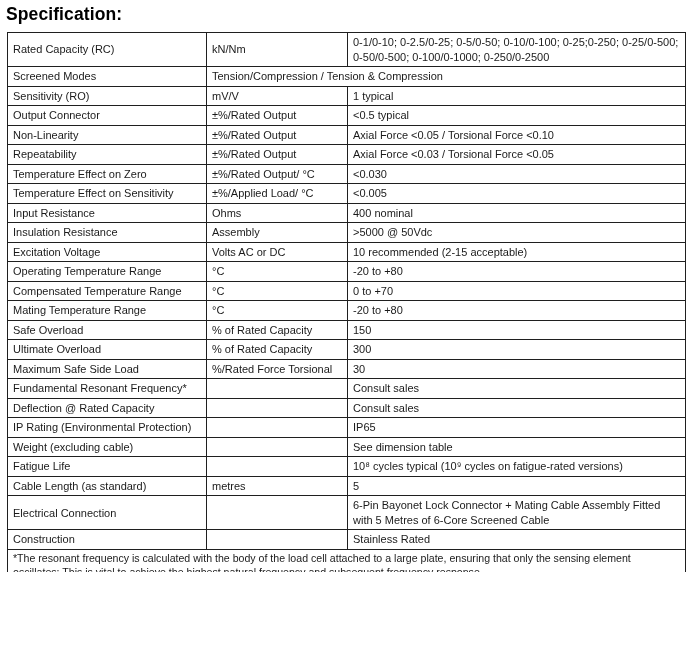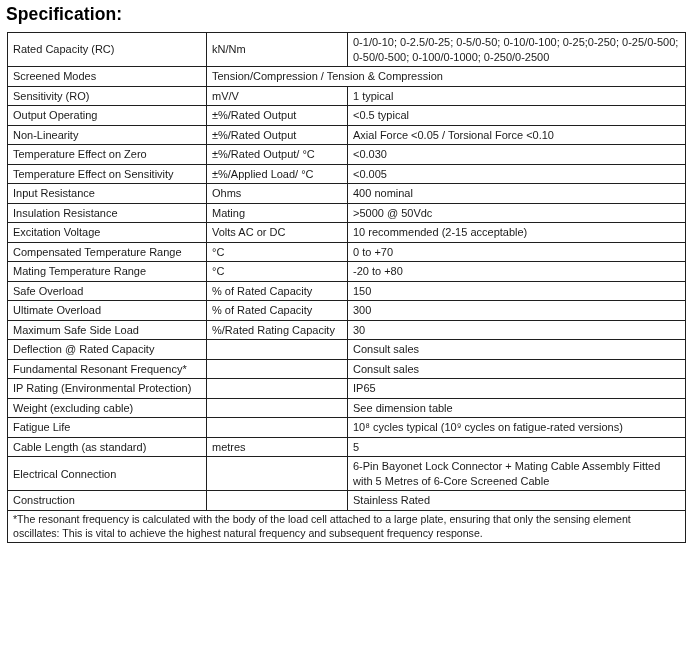--- a/index.html
+++ b/index.html
@@ -72,55 +72,65 @@
         <tr>
           <td class="label-cell">Screened Modes</td>
           <td colspan="2" class="value-cell">Tension/Compression / Tension &amp; Compression</td>
         </tr>
         <tr>
           <td class="label-cell">Sensitivity (RO)</td>
           <td class="unit-cell">mV/V</td>
           <td class="value-cell">1 typical</td>
         </tr>
         <tr>
-          <td class="label-cell">Output Operating</td>
+          <td class="label-cell">Output Connector</td>
           <td class="unit-cell">±%/Rated Output</td>
           <td class="value-cell">&lt;0.5 typical</td>
         </tr>
         <tr>
           <td class="label-cell">Non-Linearity</td>
           <td class="unit-cell">±%/Rated Output</td>
           <td class="value-cell">Axial Force &lt;0.05 / Torsional Force &lt;0.10</td>
         </tr>
         <tr>
+          <td class="label-cell">Repeatability</td>
+          <td class="unit-cell">±%/Rated Output</td>
+          <td class="value-cell">Axial Force &lt;0.03 / Torsional Force &lt;0.05</td>
+        </tr>
+        <tr>
           <td class="label-cell">Temperature Effect on Zero</td>
           <td class="unit-cell">±%/Rated Output/ °C</td>
           <td class="value-cell">&lt;0.030</td>
         </tr>
         <tr>
           <td class="label-cell">Temperature Effect on Sensitivity</td>
           <td class="unit-cell">±%/Applied Load/ °C</td>
           <td class="value-cell">&lt;0.005</td>
         </tr>
         <tr>
           <td class="label-cell">Input Resistance</td>
           <td class="unit-cell">Ohms</td>
           <td class="value-cell">400 nominal</td>
         </tr>
         <tr>
           <td class="label-cell">Insulation Resistance</td>
-          <td class="unit-cell">Mating</td>
+          <td class="unit-cell">Assembly</td>
           <td class="value-cell">&gt;5000 @ 50Vdc</td>
         </tr>
         <tr>
           <td class="label-cell">Excitation Voltage</td>
           <td class="unit-cell">Volts AC or DC</td>
           <td class="value-cell">10 recommended (2-15 acceptable)</td>
         </tr>
         <tr>
+          <td class="label-cell">Operating Temperature Range</td>
+          <td class="unit-cell">°C</td>
+          <td class="value-cell">-20 to +80</td>
+        </tr>
+        <tr>
           <td class="label-cell">Compensated Temperature Range</td>
           <td class="unit-cell">°C</td>
           <td class="value-cell">0 to +70</td>
         </tr>
         <tr>
           <td class="label-cell">Mating Temperature Range</td>
           <td class="unit-cell">°C</td>
           <td class="value-cell">-20 to +80</td>
         </tr>
         <tr>
@@ -128,30 +138,30 @@
           <td class="unit-cell">% of Rated Capacity</td>
           <td class="value-cell">150</td>
         </tr>
         <tr>
           <td class="label-cell">Ultimate Overload</td>
           <td class="unit-cell">% of Rated Capacity</td>
           <td class="value-cell">300</td>
         </tr>
         <tr>
           <td class="label-cell">Maximum Safe Side Load</td>
-          <td class="unit-cell">%/Rated Rating Capacity</td>
+          <td class="unit-cell">%/Rated Force Torsional</td>
           <td class="value-cell">30</td>
         </tr>
         <tr>
+          <td class="label-cell">Fundamental Resonant Frequency*</td>
+          <td class="unit-cell"></td>
+          <td class="value-cell">Consult sales</td>
+        </tr>
+        <tr>
           <td class="label-cell">Deflection @ Rated Capacity</td>
-          <td class="unit-cell"></td>
-          <td class="value-cell">Consult sales</td>
-        </tr>
-        <tr>
-          <td class="label-cell">Fundamental Resonant Frequency*</td>
           <td class="unit-cell"></td>
           <td class="value-cell">Consult sales</td>
         </tr>
         <tr>
           <td class="label-cell">IP Rating (Environmental Protection)</td>
           <td class="unit-cell"></td>
           <td class="value-cell">IP65</td>
         </tr>
         <tr>
           <td class="label-cell">Weight (excluding cable)</td>

